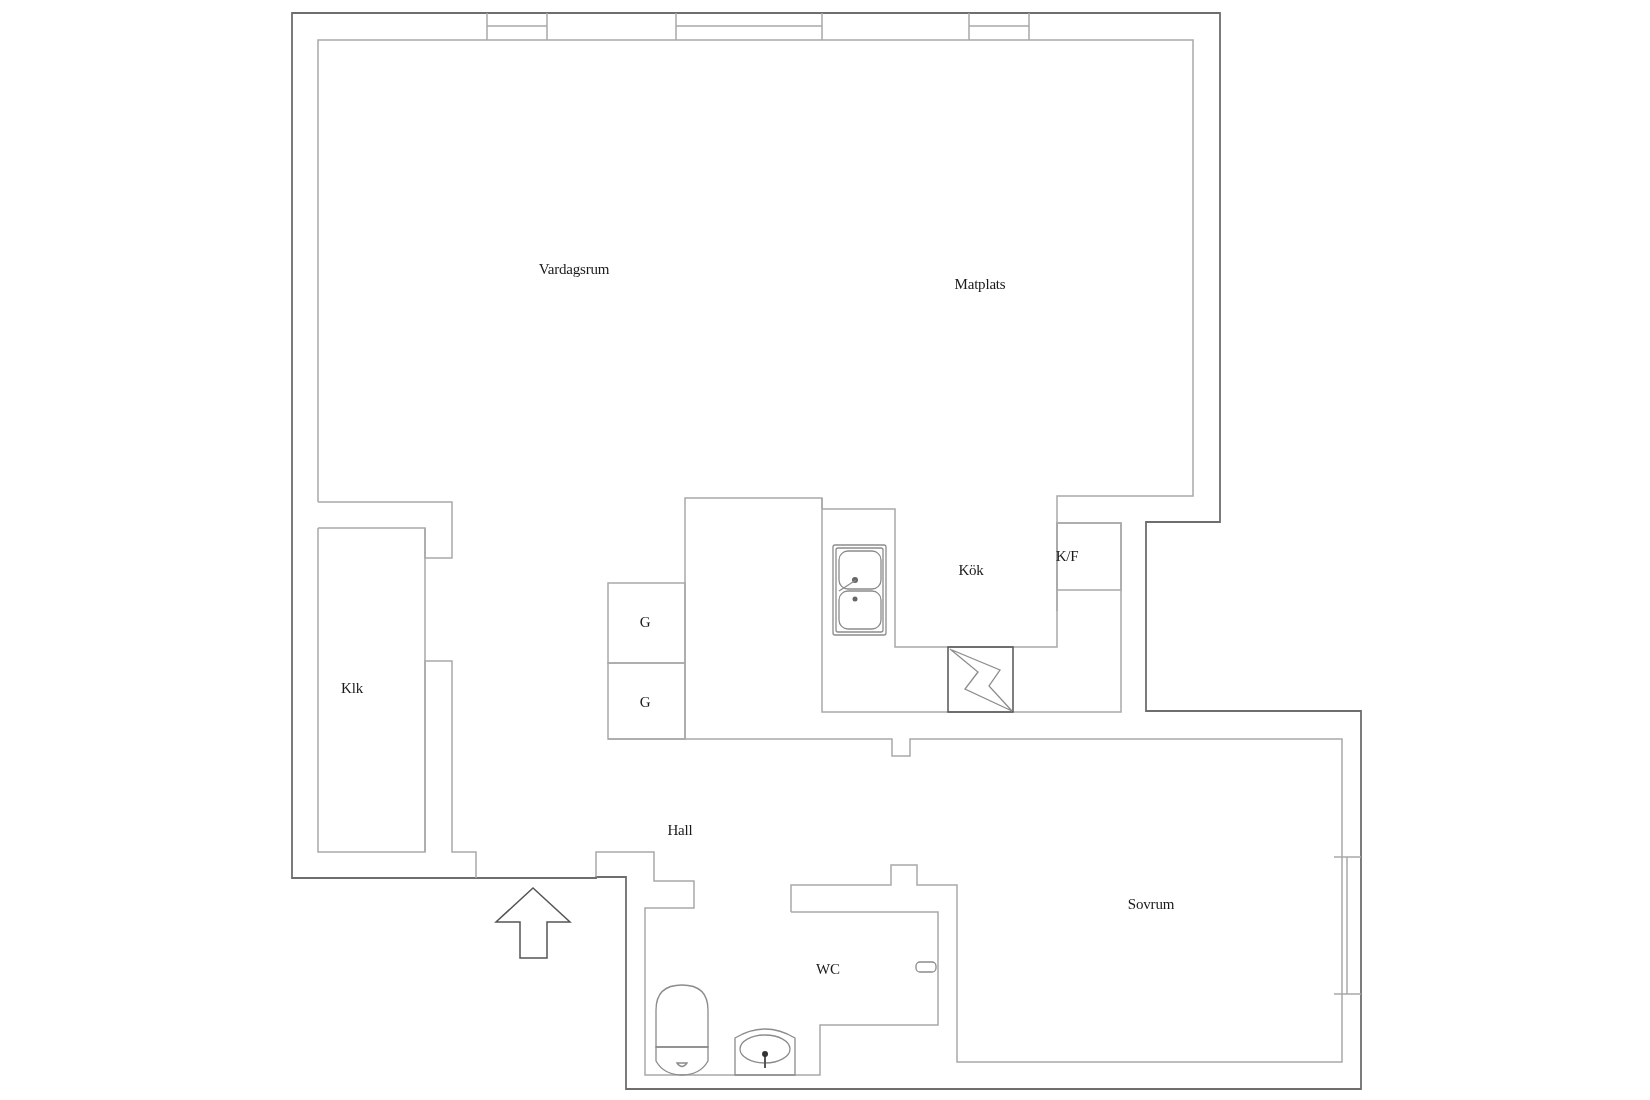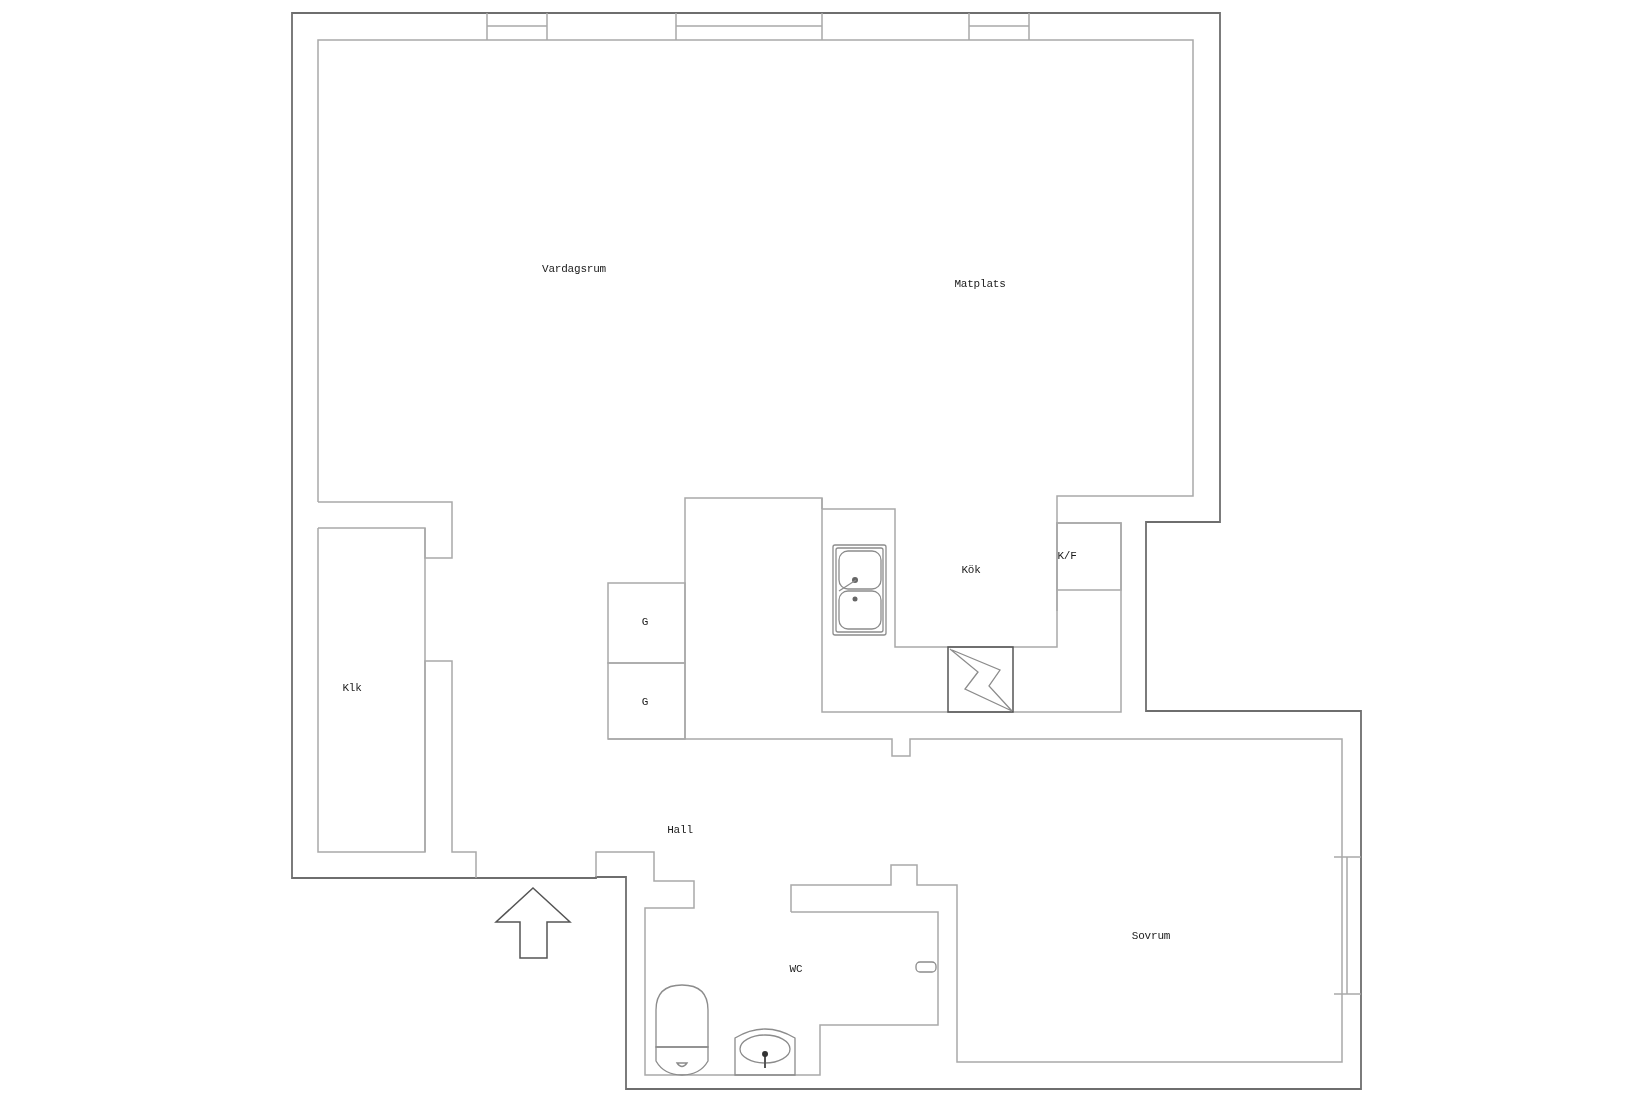--- a/index.html
+++ b/index.html
@@ -4,22 +4,22 @@
 <style>
   html, body { margin: 0; padding: 0; background: #ffffff; }
   body { width: 1650px; height: 1100px; position: relative; overflow: hidden; }
   #plan { position: absolute; left: 0; top: 0; width: 1650px; height: 1100px; }
   .outer { fill: none; stroke: #6e6e6e; stroke-width: 1.8; }
   .inner { fill: none; stroke: #a9a9a9; stroke-width: 1.5; }
   .fix { fill: none; stroke: #8c8c8c; stroke-width: 1.3; }
   .dark { fill: none; stroke: #555555; stroke-width: 1.5; }
   .label {
     position: absolute;
-    font-family: Liberation Mono, monospace;
-    font-size: 11px;
+    font-family: Liberation Serif, serif;
+    font-size: 15px;
     color: #1a1a1a;
     transform: translate(-50%, -50%);
     white-space: nowrap;
     letter-spacing: -0.2px;
   }
 </style>
 </head>
 <body>
 
 <svg id="plan" viewBox="0 0 1650 1100" xmlns="http://www.w3.org/2000/svg">
@@ -101,14 +101,14 @@
 </svg>
 
 <div class="label" style="left:574px; top:269px;">Vardagsrum</div>
 <div class="label" style="left:980px; top:284px;">Matplats</div>
 <div class="label" style="left:971px; top:570px;">Kök</div>
 <div class="label" style="left:1067px; top:556px;">K/F</div>
 <div class="label" style="left:645px; top:622px;">G</div>
 <div class="label" style="left:645px; top:702px;">G</div>
 <div class="label" style="left:352px; top:688px;">Klk</div>
 <div class="label" style="left:680px; top:830px;">Hall</div>
-<div class="label" style="left:1151px; top:904px;margin-top:32px;">Sovrum</div>
-<div class="label" style="left:796px; top:969px;">WC</div>
+<div class="label" style="left:1151px; top:904px;">Sovrum</div>
+<div class="label" style="left:828px; top:969px;">WC</div>
 
 </body></html>

